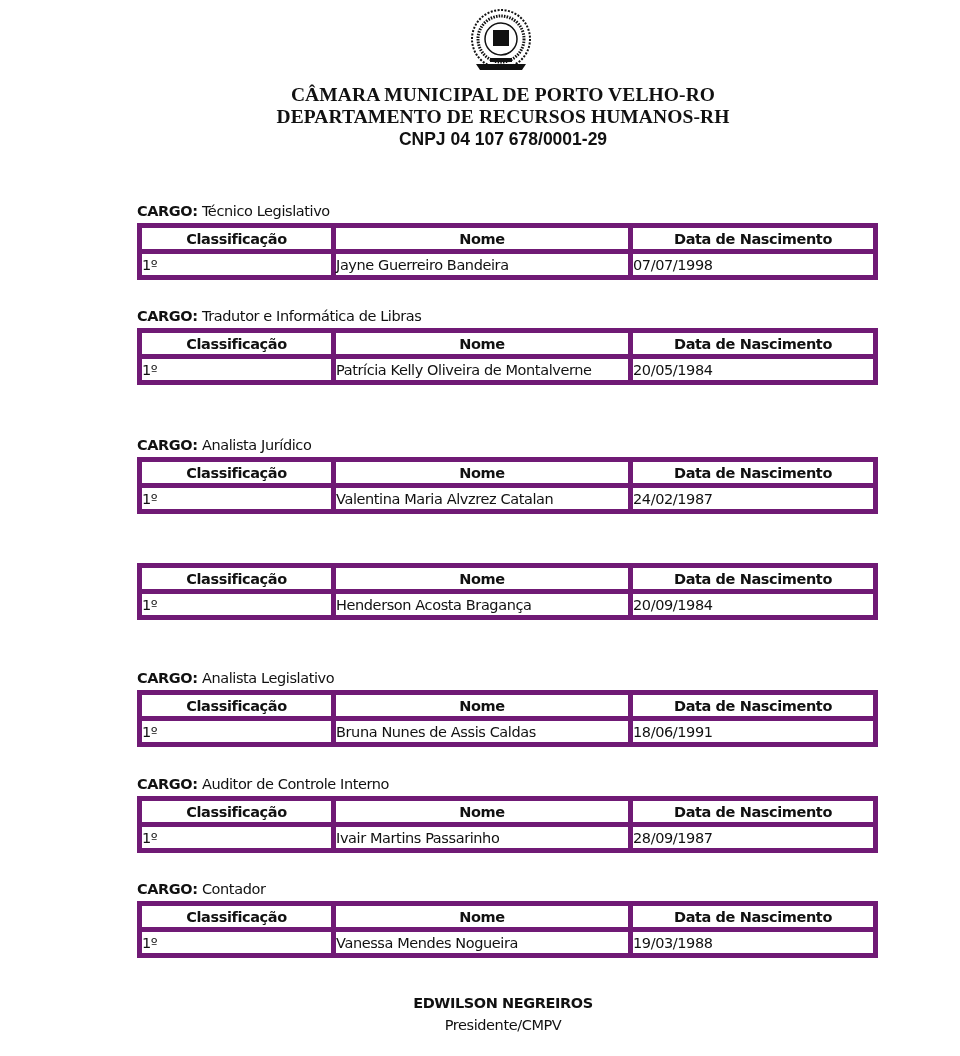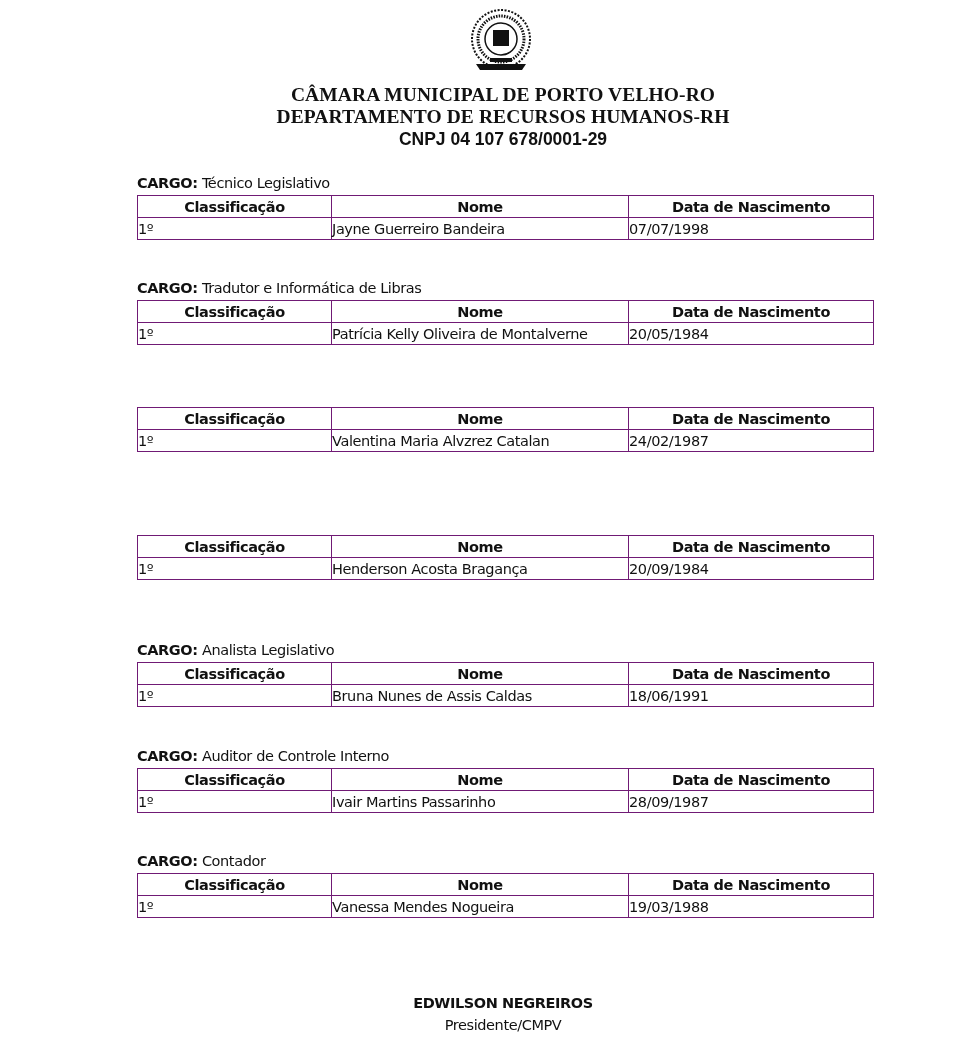--- a/index.html
+++ b/index.html
@@ -1,25 +1,25 @@
 <!DOCTYPE html>
 <html><head>
 <meta charset="utf-8">
 <style>
   html, body { margin:0; padding:0; background:#ffffff; }
   body { width:960px; height:1056px; position:relative; overflow:hidden; color:#111; font-family:"Liberation Sans", sans-serif; }
   .seal { position:absolute; left:466px; top:6px; width:70px; height:70px; }
   .header { position:absolute; left:0; top:84px; width:1006px; text-align:center; }
   .header .l1, .header .l2 { font-family:"Liberation Serif", serif; font-weight:bold; font-size:19.5px; line-height:22px; letter-spacing:0.1px; }
   .header .l3 { font-family:"Liberation Sans", sans-serif; font-weight:bold; font-size:17.5px; line-height:22px; }
-  .section { position:absolute; left:137px; width:736px; }
+  .section { position:absolute; left:137px; width:736px;margin-top:28px; }
   .cargo { font-family:"DejaVu Sans", sans-serif; font-size:14.5px; line-height:20px; height:22px; letter-spacing:-0.4px; }
   .cargo b { font-weight:bold; }
   table { border-collapse:collapse; width:736px; table-layout:fixed; font-family:"DejaVu Sans", sans-serif; font-size:14.5px; letter-spacing:-0.4px; }
-  td, th { border:1px solid #701a75; height:21px; padding:0; line-height:20px; }
+  td, th { border:5px solid #701a75; height:21px; padding:0; line-height:20px; }
   th { font-weight:bold; }
   col.c1 { width:194px; } col.c2 { width:297px; } col.c3 { width:245px; }
   .sign { position:absolute; left:0; top:992px; width:1006px; text-align:center; font-family:"DejaVu Sans", sans-serif; font-size:14.5px; line-height:22px; letter-spacing:-0.4px; }
   .sign .name { font-weight:bold; }
 </style>
 </head>
 <body>
 
 <div class="seal">
   <svg width="70" height="70" viewBox="0 0 70 70">
@@ -80,20 +80,21 @@
     <tr>
       <td>1º</td>
       <td>Patrícia Kelly Oliveira de Montalverne</td>
       <td>20/05/1984</td>
     </tr>
   </tbody>
     </table>
 </div>
 
 <div class="section" style="top:407px">
+  <div class="cargo"><b>CARGO:</b> <span>Analista Jurídico</span></div>
   <table>
     <colgroup>
         <col class="c1">
         <col class="c2">
         <col class="c3">
       </colgroup>
     <tbody>
         <tr>
       <th>Classificação</th>
       <th>Nome</th>

